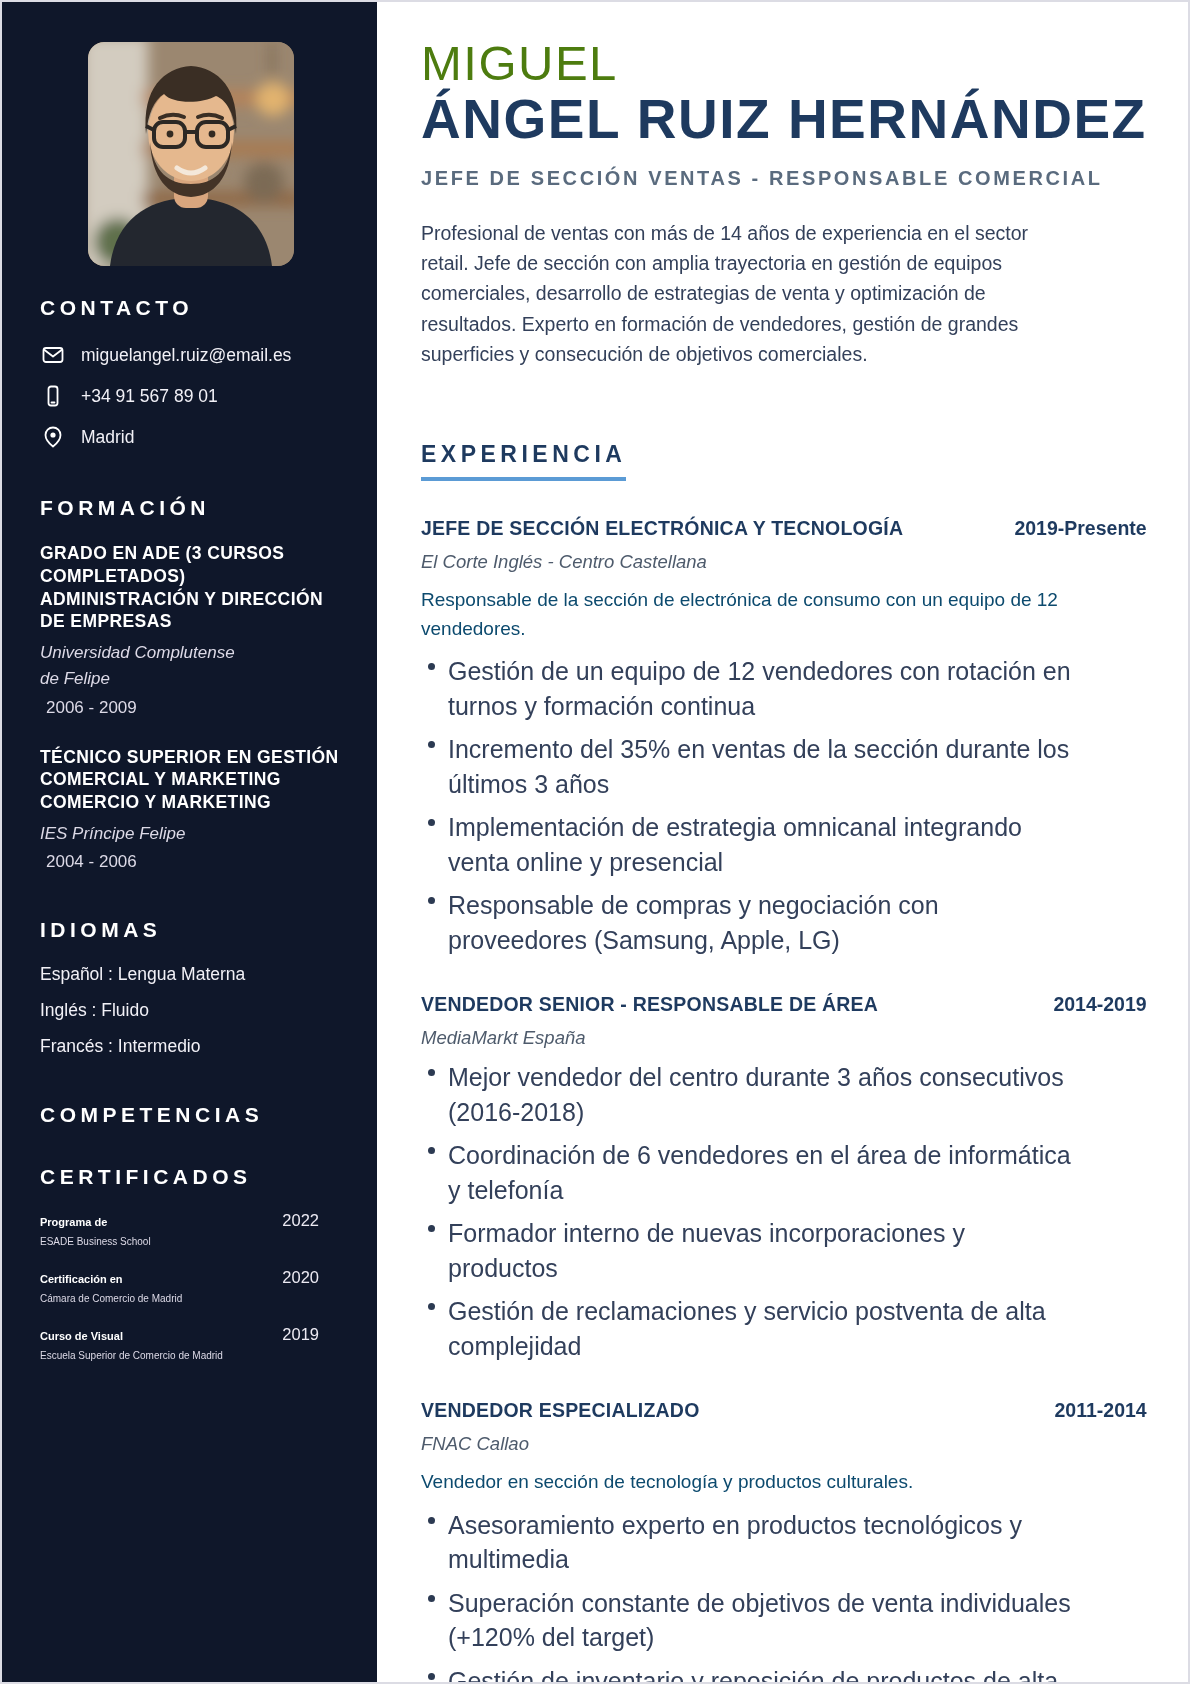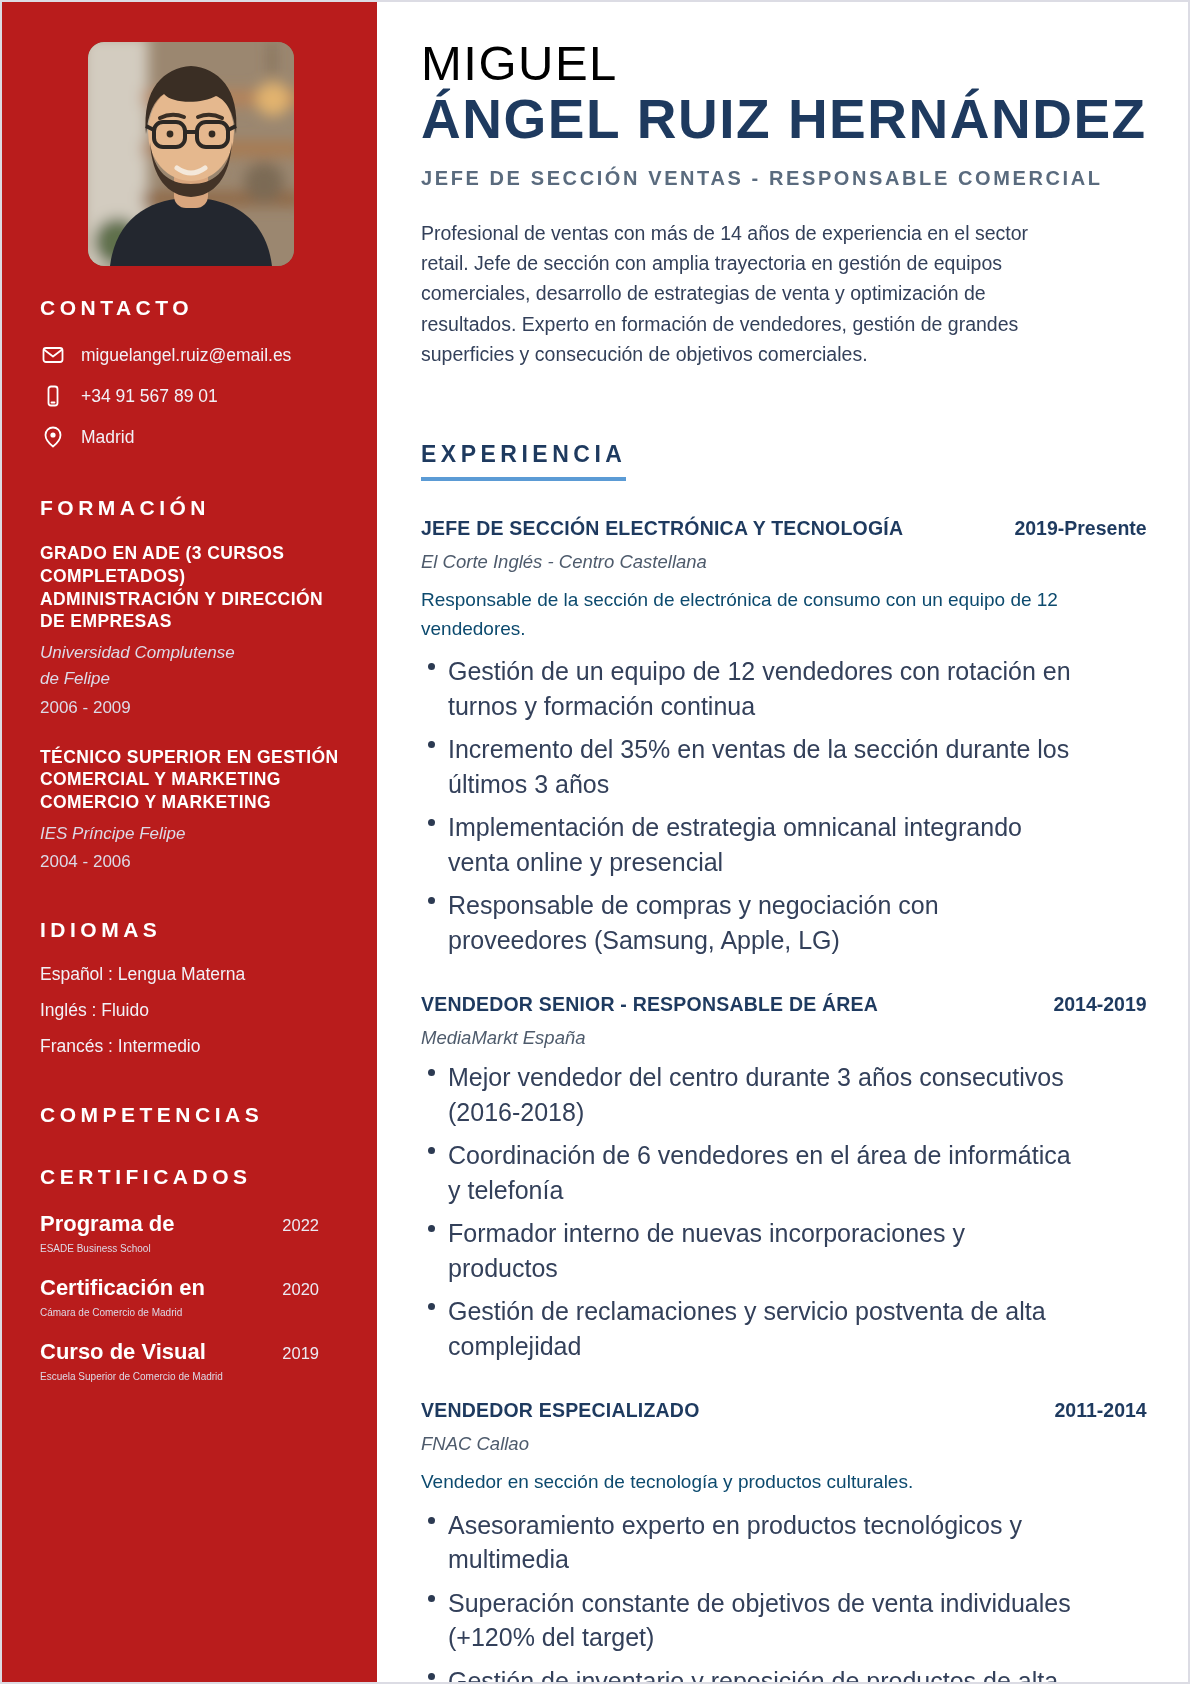--- a/index.html
+++ b/index.html
@@ -8,21 +8,21 @@
     width:1190px; height:1684px;
     border:2px solid #dcdce4;
     background:#ffffff;
     display:flex;
     font-family:"Liberation Sans", sans-serif;
     overflow:hidden;
   }
   
   .sidebar {
     width:375px; flex-shrink:0;
-    background:#b91c1c;
+    background:#0f172a;
     color:#ffffff;
     padding:38px 36px 30px 38px;
   }
   .photo-wrap {
     width:206px; height:224px;
     margin:2px auto 0;
     border-radius:16px; overflow:hidden;
     background:#8d7a64;
   }
   .photo-wrap svg { display:block; }
@@ -35,36 +35,36 @@
   .side-heading.first { margin-top:30px; }
   .contact-item {
     display:flex; align-items:center; gap:15px;
     margin-bottom:15px;
     font-size:17.5px; color:#f2f1f7;
   }
   .contact-item .ci { width:26px; height:26px; flex-shrink:0; display:flex; align-items:center; justify-content:center; }
   .edu-entry { margin-bottom:28px; }
   .edu-title { font-size:17.5px; font-weight:700; line-height:1.3; letter-spacing:0.4px; }
   .edu-school { font-size:17px; font-style:italic; color:#ddDae7; margin-top:7px; line-height:1.55; white-space:pre-line; }
-  .edu-dates { font-size:17px; color:#ddDae7; margin-top:5px; }
+  .edu-dates { font-size:17px; color:#ddDae7; margin-top:5px;margin-left:6px; }
   .lang-item { font-size:17.5px; color:#f2f1f7; margin-bottom:15px; }
   .cert-entry { margin-bottom:21px; }
   .cert-row { display:flex; justify-content:space-between; align-items:baseline; }
-  .cert-name { font-size:22px; font-weight:700; }
+  .cert-name { font-size:11px; font-weight:700; }
   .cert-year { font-size:16.5px; color:#eceaf3; padding-right:22px; }
   .cert-org { font-size:10px; color:#ddDae7; margin-top:6px; }
   
   .main {
     flex:1;
     padding:36px 46px 0 44px;
     color:#323e52;
   }
   .name-first {
     font-size:49px; font-weight:500;
-    color:#000000; letter-spacing:1.5px; line-height:1.04;
+    color:#4d7c0f; letter-spacing:1.5px; line-height:1.04;
   }
   .name-last {
     font-size:55px; font-weight:800;
     color:#1e3a5f; letter-spacing:1.5px; line-height:1.12;
     white-space:nowrap;
   }
   .job-subtitle {
     font-size:20px; font-weight:600;
     color:#5a6b7e; letter-spacing:2.6px;
     margin-top:16px;

